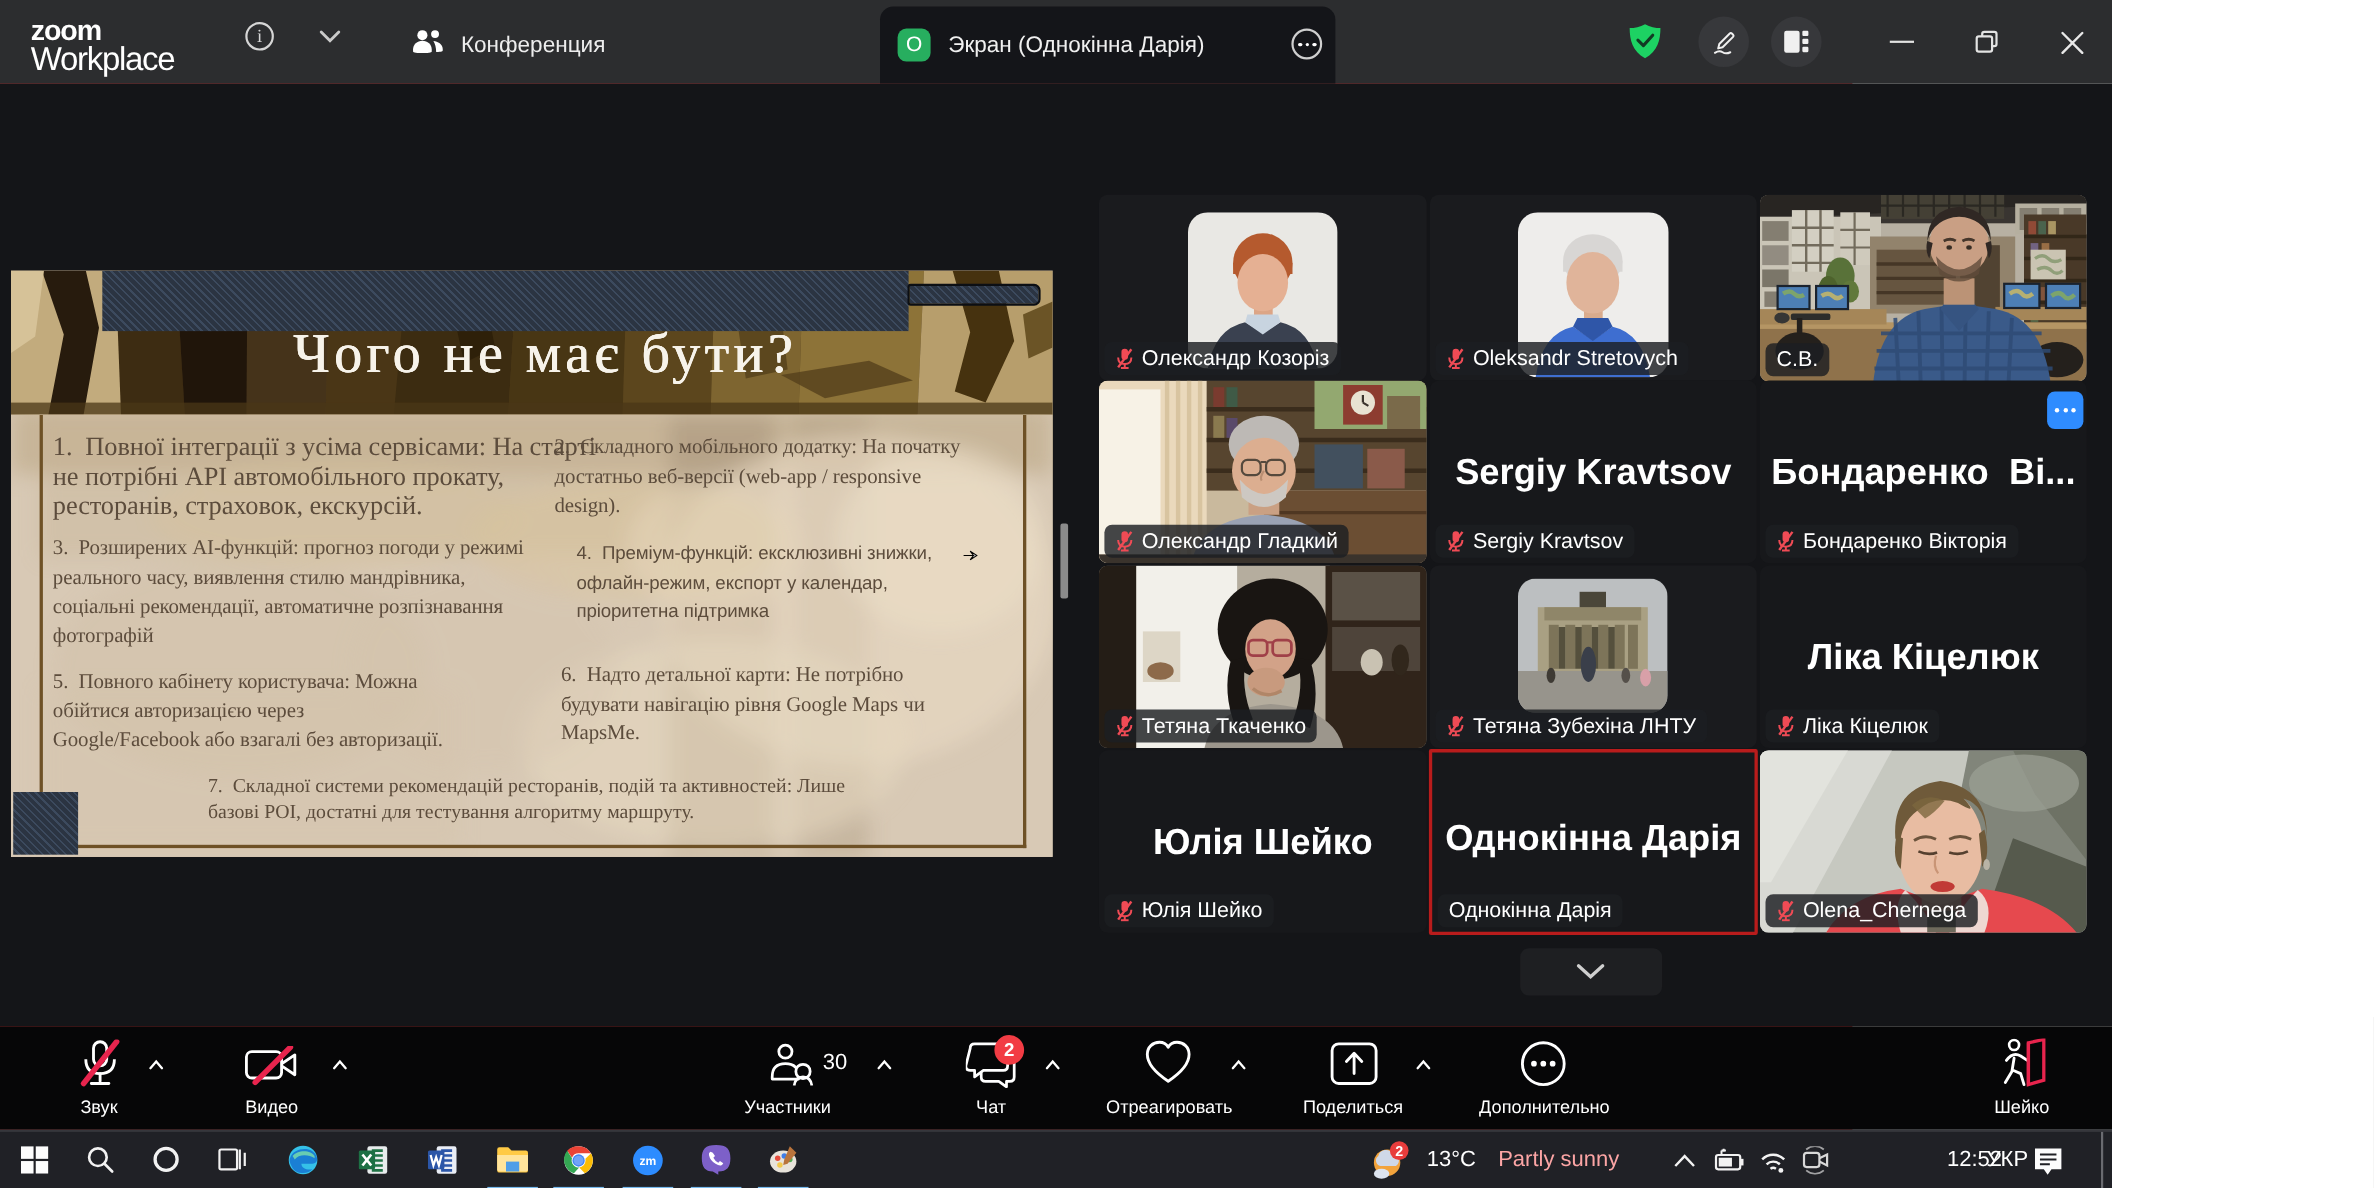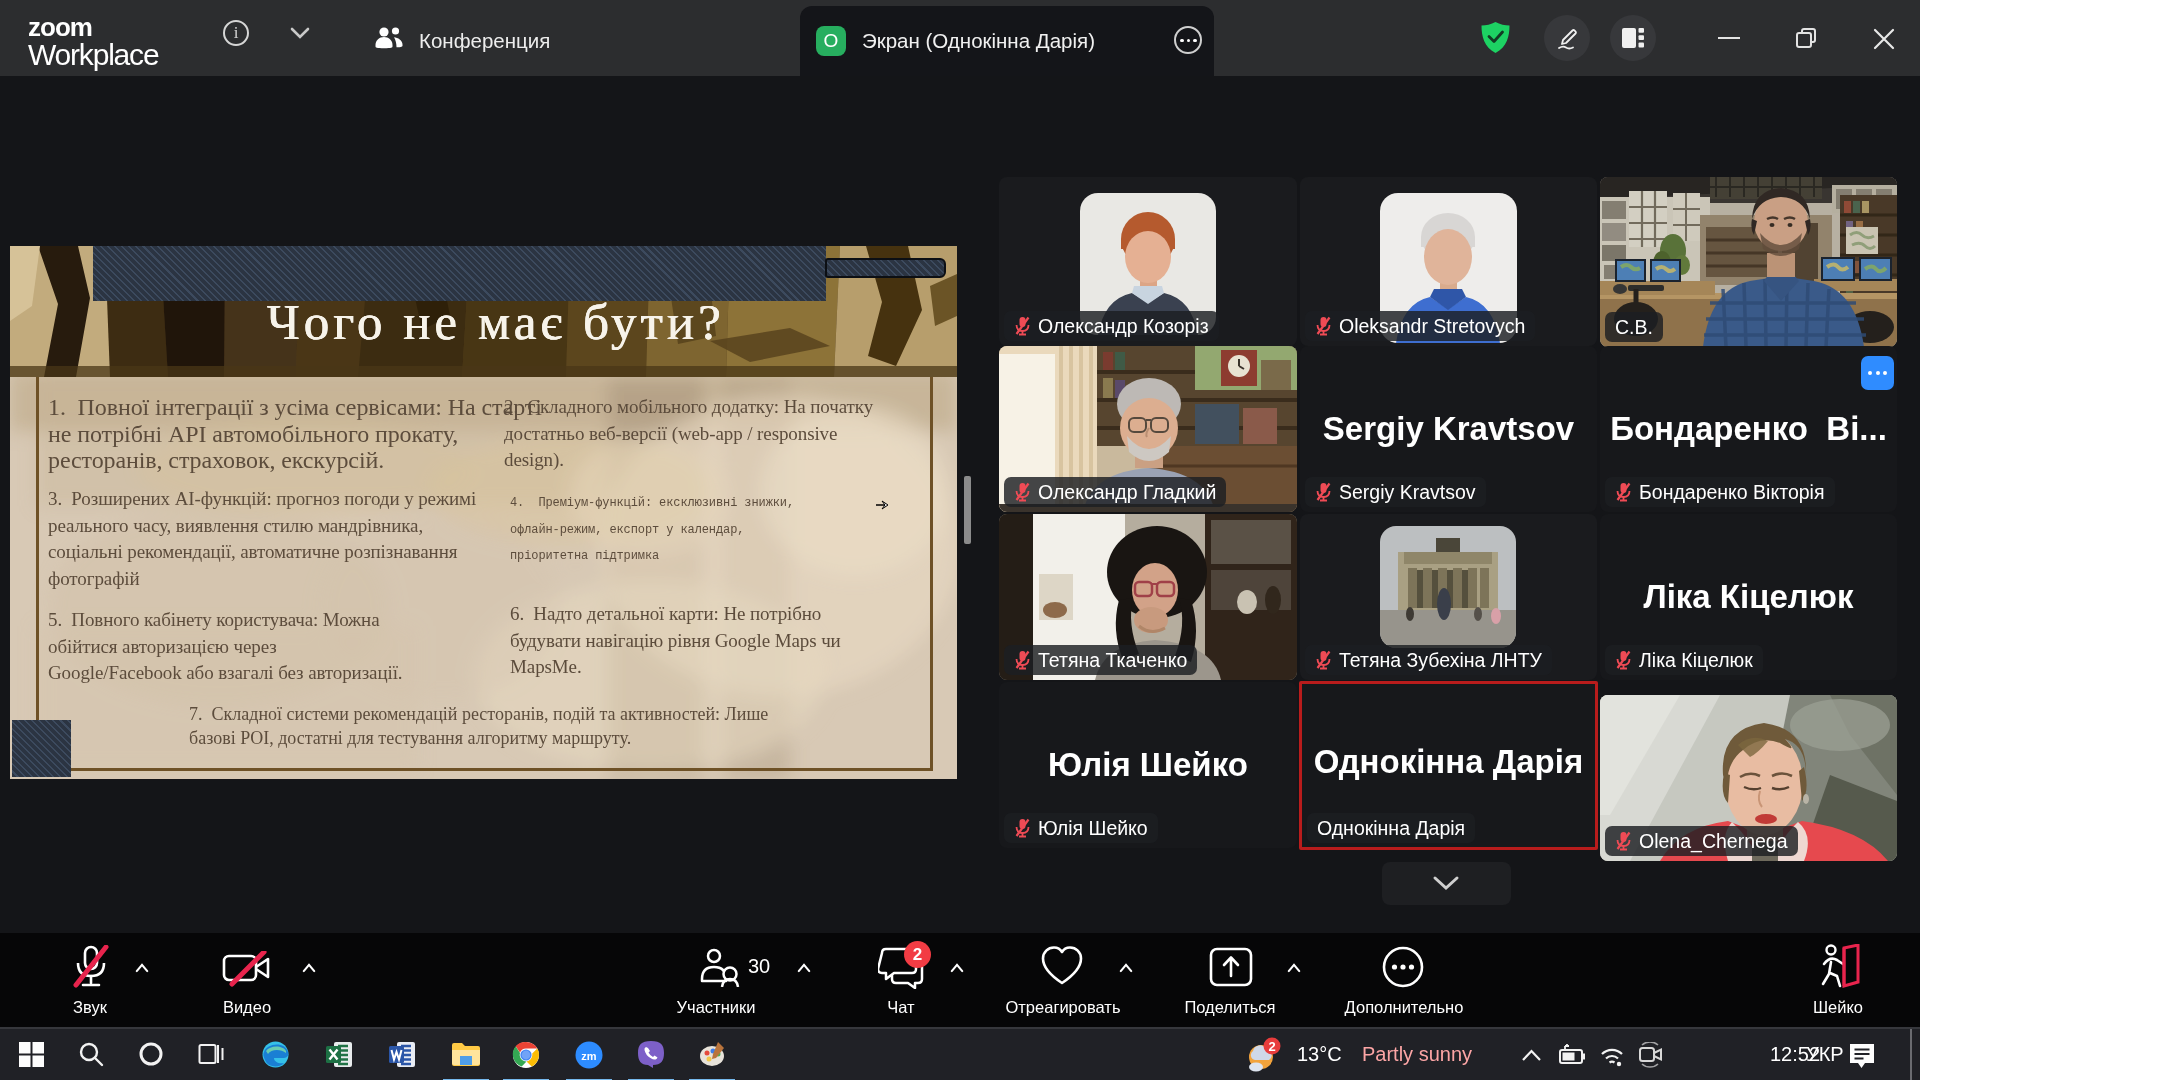--- a/index.html
+++ b/index.html
@@ -132,21 +132,21 @@
     <div class="a" style="left:12px;top:47px;width:947px;text-align:center;font-family:'Liberation Serif',serif;font-size:51px;color:#f7f3ea;white-space:nowrap;letter-spacing:4px;text-shadow:.6px 0 0 #f7f3ea,0 .4px 0 #f7f3ea;">Чого не має бути?</div>
 
     <div class="a" style="left:26px;top:131px;width:897px;height:394px;border-left:3px solid #6e5126;border-right:3px solid #6e5126;border-bottom:3px solid #6e5126;"></div>
 
     <div class="a" style="left:2px;top:474px;width:59px;height:57px;background:repeating-linear-gradient(45deg,#2b3442 0 3.5px,#3c4a5e 3.5px 5px);"></div>
 
     <div class="a" style="left:38px;top:148px;font-family:'Liberation Serif',serif;font-size:24px;letter-spacing:-.1px;line-height:26.6px;color:#5c4c3c;white-space:nowrap;">1.&nbsp;&nbsp;Повної інтеграції з усіма сервісами: На старті<br>не потрібні API автомобільного прокату,<br>ресторанів, страховок, екскурсій.</div>
     <div class="a" style="left:38px;top:240px;font-family:'Liberation Serif',serif;font-size:19px;letter-spacing:-.1px;line-height:26.6px;color:#5c4c3c;white-space:nowrap;">3.&nbsp;&nbsp;Розширених AI-функцій: прогноз погоди у режимі<br>реального часу, виявлення стилю мандрівника,<br>соціальні рекомендації, автоматичне розпізнавання<br>фотографій</div>
     <div class="a" style="left:38px;top:361px;font-family:'Liberation Serif',serif;font-size:19px;letter-spacing:-.1px;line-height:26.6px;color:#5c4c3c;white-space:nowrap;">5.&nbsp;&nbsp;Повного кабінету користувача: Можна<br>обійтися авторизацією через<br>Google/Facebook або взагалі без авторизації.</div>
     <div class="a" style="left:494px;top:148px;font-family:'Liberation Serif',serif;font-size:19px;letter-spacing:-.1px;line-height:26.6px;color:#5c4c3c;white-space:nowrap;">2.&nbsp;&nbsp;Складного мобільного додатку: На початку<br>достатньо веб-версії (web-app / responsive<br>design).</div>
-    <div class="a" style="left:500px;top:244px;font-family:Liberation Mono, monospace;font-size:12px;letter-spacing:-.1px;line-height:26.6px;color:#5c4c3c;white-space:nowrap;">4.&nbsp;&nbsp;Преміум-функцій: ексклюзивні знижки,<br>офлайн-режим, експорт у календар,<br>пріоритетна підтримка</div>
+    <div class="a" style="left:514px;top:244px;font-family:Liberation Sans, sans-serif;font-size:17px;letter-spacing:-.1px;line-height:26.6px;color:#5c4c3c;white-space:nowrap;">4.&nbsp;&nbsp;Преміум-функцій: ексклюзивні знижки,<br>офлайн-режим, експорт у календар,<br>пріоритетна підтримка</div>
     <div class="a" style="left:500px;top:355px;font-family:'Liberation Serif',serif;font-size:19px;letter-spacing:-.1px;line-height:26.6px;color:#5c4c3c;white-space:nowrap;">6.&nbsp;&nbsp;Надто детальної карти: Не потрібно<br>будувати навігацію рівня Google Maps чи<br>MapsMe.</div>
     <div class="a" style="left:179px;top:456px;font-family:'Liberation Serif',serif;font-size:18px;line-height:24.2px;color:#5c4c3c;white-space:nowrap;">7.&nbsp;&nbsp;Складної  системи  рекомендацій  ресторанів,  подій  та  активностей:  Лише<br>базові POI, достатні для тестування алгоритму маршруту.</div>
 
     <svg class="a" style="left:864px;top:250px" width="18" height="18" viewBox="0 0 18 18">
           <path d="M2 9 h9 l-3 -4 l6 4 l-6 4 l3 -4z" fill="#fff" stroke="#000" stroke-width="1"></path>
         </svg>
   </div>
 
   <div class="a" style="left:964px;top:400px;width:7px;height:68px;background:#8b8b8b;border-radius:2px;"></div>
 
@@ -426,21 +426,21 @@
             <path d="M8.5 15 v3 M5 18.5 h7" stroke="#ef4b55" stroke-width="1.8"></path>
             <path d="M14.5 1.5 L2.5 18" stroke="#ef4b55" stroke-width="2.2"></path>
           </svg>Юлія Шейко</div>
   </div>
 
   <div class="a" style="left:1299px;top:605px;width:299px;height:169px;background:#17181b;border:3px solid #b91c1c;border-radius:2px;">
     <div class="bigname" style="left:50%;top:48%;">Однокінна Дарія</div>
     <div class="lbl" style="left:5px;top:129px;">Однокінна Дарія</div>
   </div>
 
-  <div class="a" style="left:1600px;top:619px;width:297px;height:166px;border-radius:8px;overflow:hidden;text-align:center;">
+  <div class="a" style="left:1600px;top:606px;width:297px;height:166px;border-radius:8px;overflow:hidden;text-align:center;">
     <svg class="a" style="left:0;top:0" width="297" height="166" viewBox="0 0 297 166">
           <rect width="297" height="166" fill="#c6c8c0"></rect>
 <path d="M0 0 h120 L30 166 H0z" fill="#d8d9d3"></path>
           <path d="M0 0 h80 L10 120 H0z" fill="#e2e3dd"></path>
 <path d="M190 0 h107 v166 h-140z" fill="#81857a"></path>
           <path d="M230 0 h67 v100 L250 40z" fill="#6e7265"></path>
 <path d="M200 166 h97 v-60 L230 80z" fill="#565a4d"></path>
 <ellipse cx="240" cy="30" rx="50" ry="26" fill="#9da195" opacity=".7"></ellipse>
 <path d="M60 166 Q80 132 128 126 L164 140 L202 126 Q262 134 288 166z" fill="#e6494e"></path>
 <path d="M132 127 Q150 144 160 166 L128 166 Q120 140 132 127z" fill="#eed7d1"></path>

